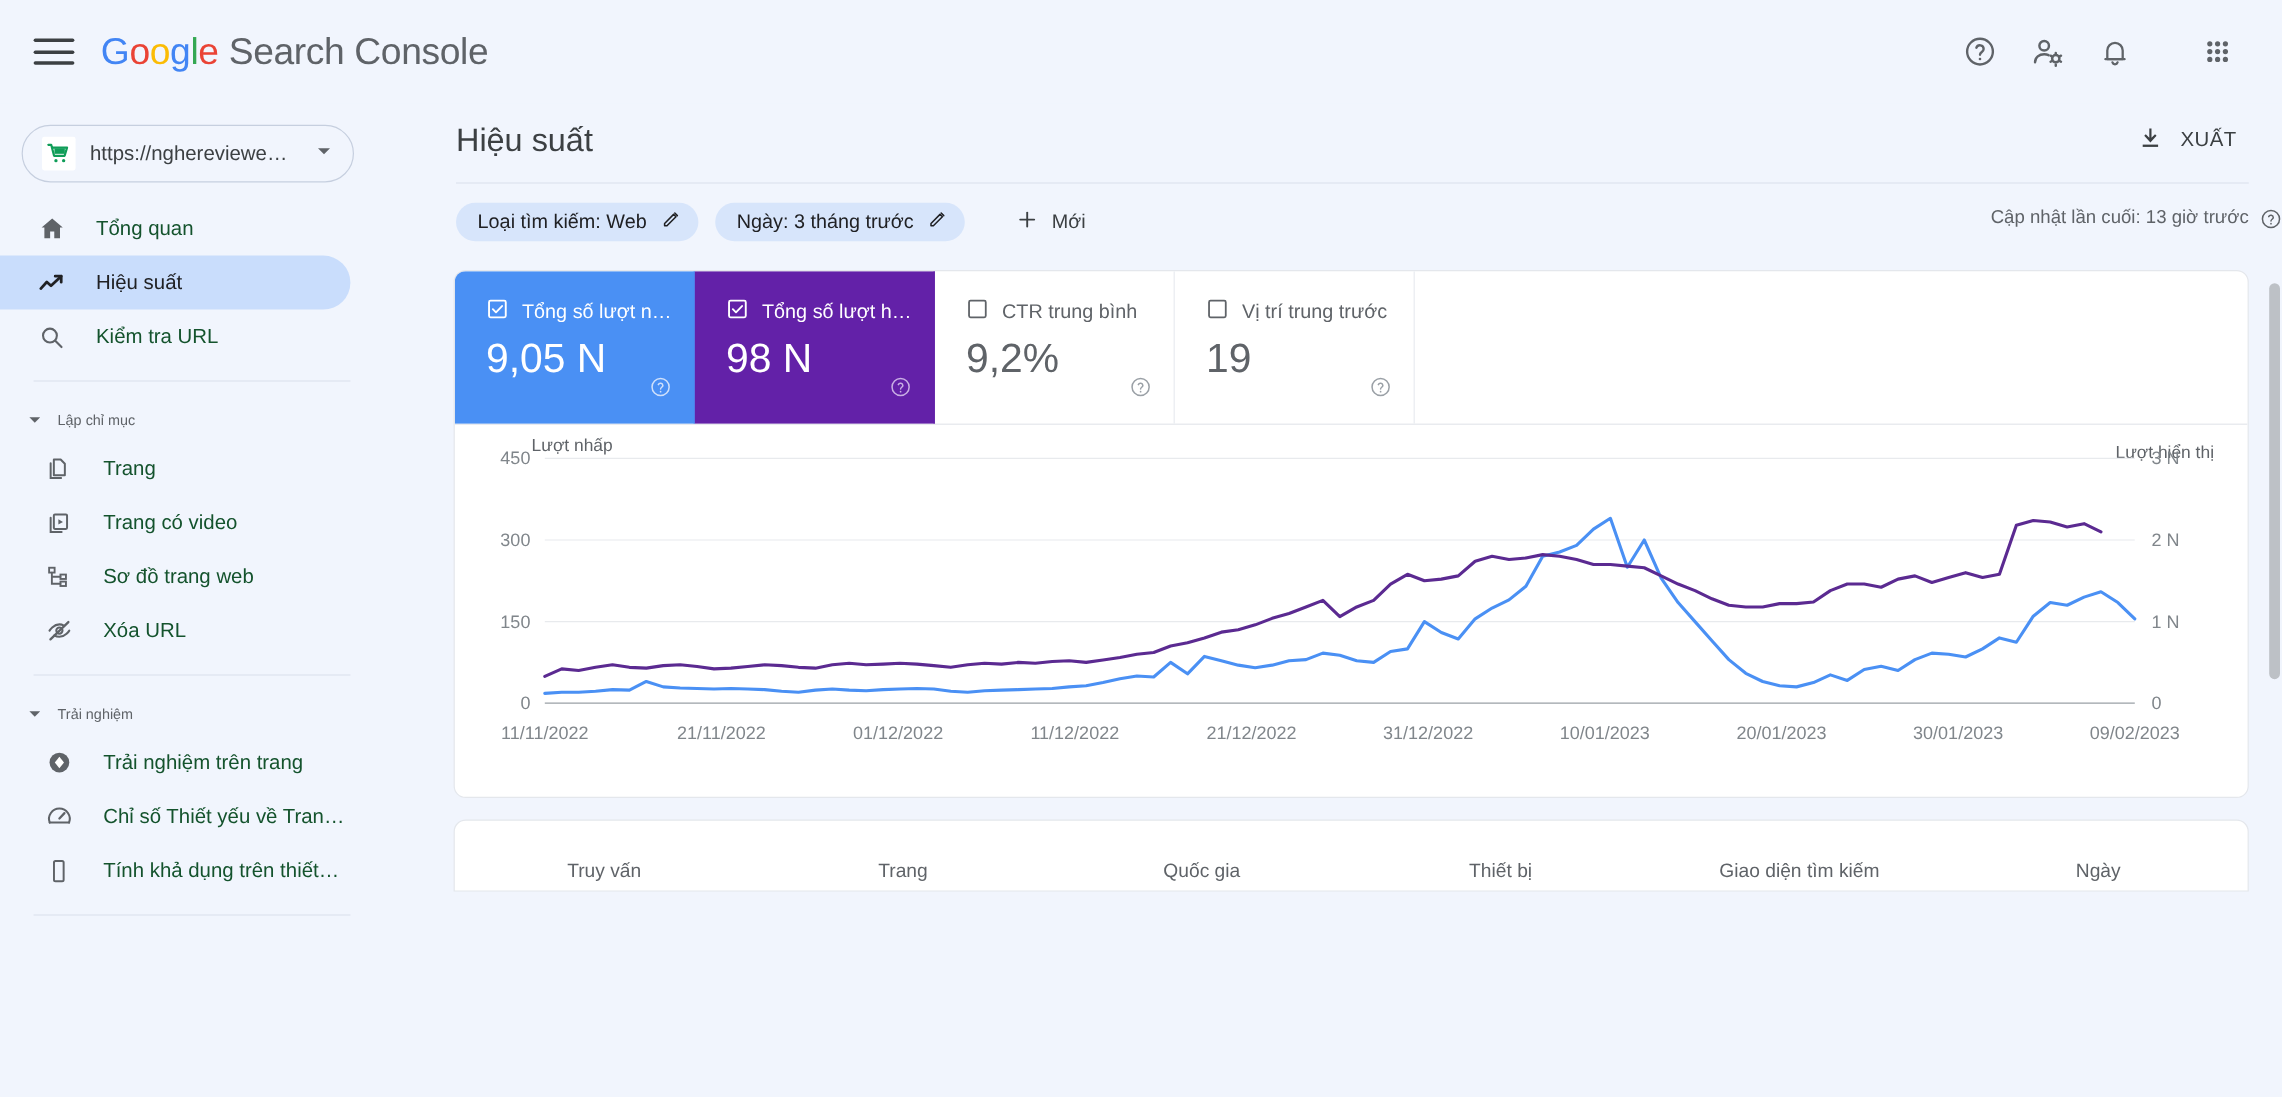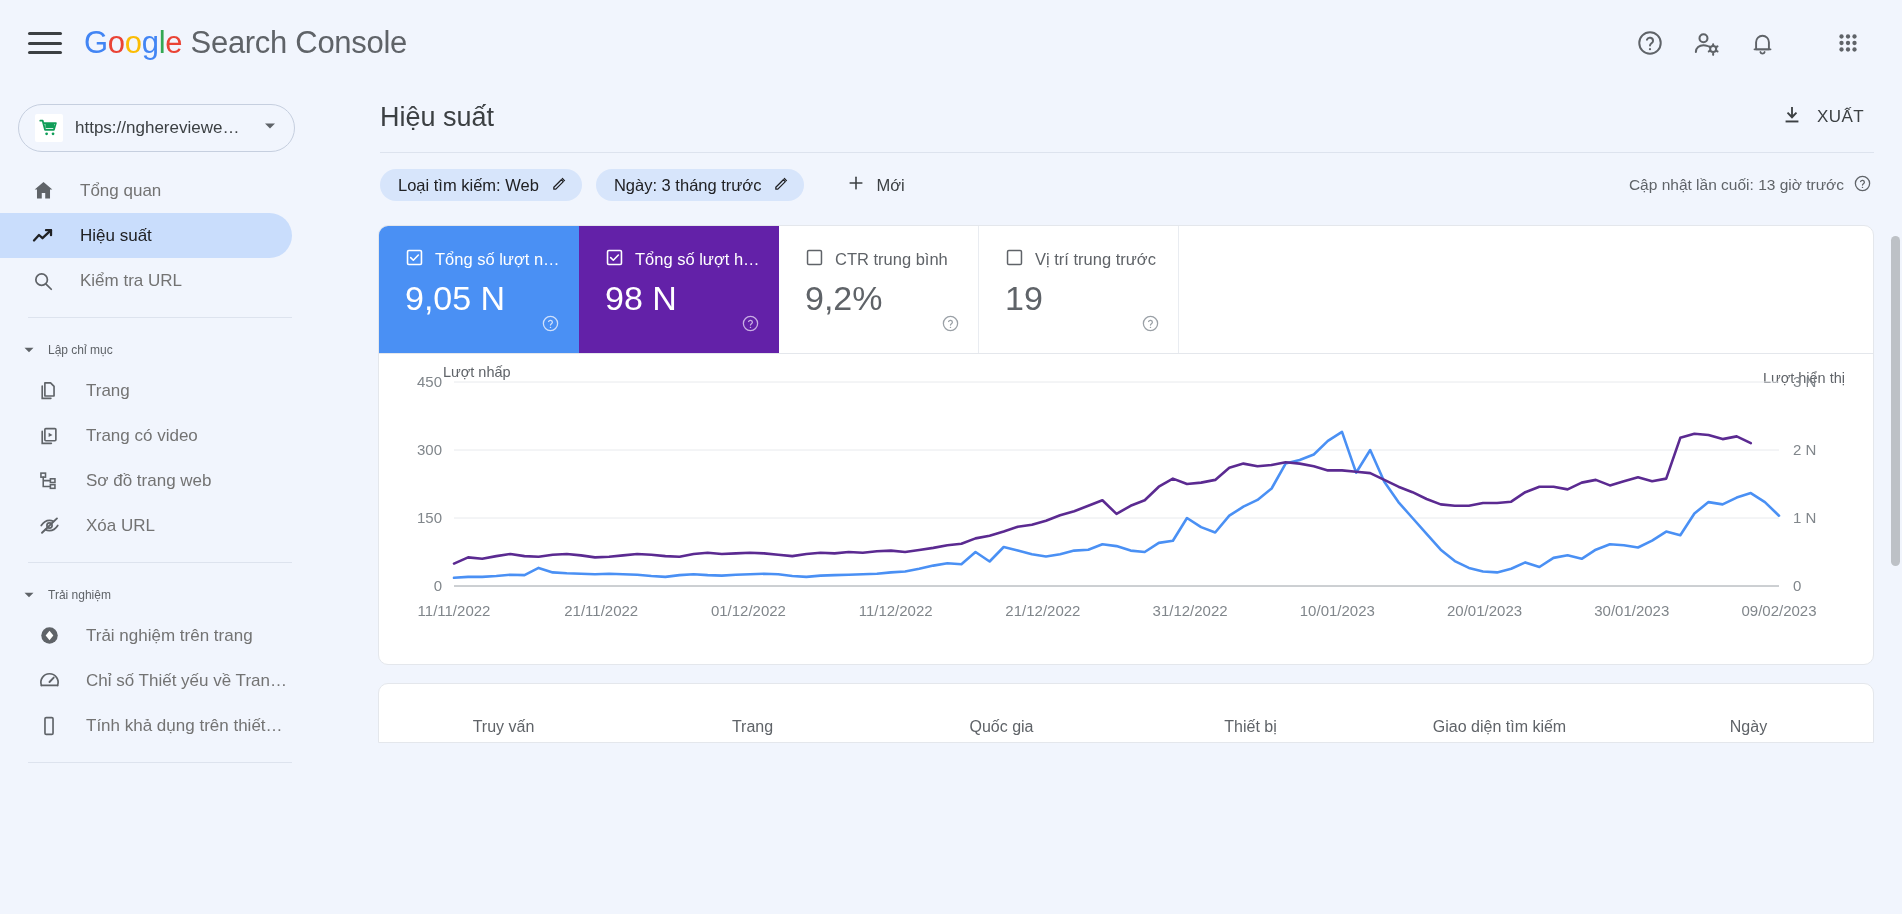--- a/index.html
+++ b/index.html
@@ -53,21 +53,21 @@
   .propsel .ptext { font-size: 17px; color: #3c4043; white-space: nowrap; flex: 1; }
   .propsel .caret { margin-right: 16px; }
 
   .navlist { margin-top: 16px; }
   .navitem {
     display: flex; align-items: center; height: 45px; margin-right: 78px;
     border-top-right-radius: 24px; border-bottom-right-radius: 24px;
     cursor: pointer; position: relative;
   }
   .navitem .ni { width: 30px; margin-left: 28px; margin-right: 22px; display: flex; align-items: center; justify-content: center; }
-  .navitem .nl { font-size: 17px; color: #737373; white-space: nowrap; }
+  .navitem .nl { font-size: 17px; color: #14532d; white-space: nowrap; }
   .navitem.active { background: #c9ddfc; }
   .navitem.active .nl { color: #202124; }
   .divider { height: 1px; background: #dde3ee; margin: 14px 78px 14px 28px; }
   .grouphdr { display: flex; align-items: center; height: 36px; margin-left: 22px; cursor: pointer; }
   .grouphdr .gcaret { margin-right: 12px; display:flex; }
   .grouphdr .gl { font-size: 12px; color: #5f6368; }
   .subitem .ni { margin-left: 34px; }
 
   
   .main { position: absolute; top: 86px; left: 370px; width: 1532px; height: 828px; overflow: hidden; }
@@ -78,21 +78,21 @@
   .hdrrule { height: 1px; background: #dde3ee; margin: 4px 28px 0 10px; }
 
   .filters { display: flex; align-items: center; height: 64px; padding-left: 10px; }
   .chip {
     height: 32px; border-radius: 18px; background: #d7e5fb; display: flex; align-items: center;
     padding: 0 14px 0 18px; margin-right: 14px; cursor: pointer; gap: 12px;
   }
   .chip .cl { font-size: 16.5px; color: #202124; white-space: nowrap; }
   .newbtn { display: flex; align-items: center; gap: 10px; margin-left: 16px; cursor: pointer; padding: 0 12px; height: 36px; }
   .newbtn .nbl { font-size: 16.5px; color: #3c4043; }
-  .updated { margin-left: auto; display: flex; align-items: center; gap: 9px; padding-right: 30px; }
+  .updated { margin-left: auto; display: flex; align-items: flex-start; gap: 9px; }
   .updated .ul { font-size: 15.5px; color: #5f6368; white-space: nowrap; }
 
   
   .panel {
     margin: 8px 28px 0 8px; background: #fff; border: 1px solid #e4e7ec;
     border-radius: 10px; height: 440px; position: relative; overflow: hidden;
   }
   .metrics { display: flex; height: 128px; border-bottom: 1px solid #e4e7ec; }
   .metric { width: 200px; border-right: 1px solid #e9ecf1; padding: 22px 18px 0 26px; position: relative; cursor: pointer; }
   .metric.sel-blue { background: #4a90f4; border-right-color: #4a90f4; }

